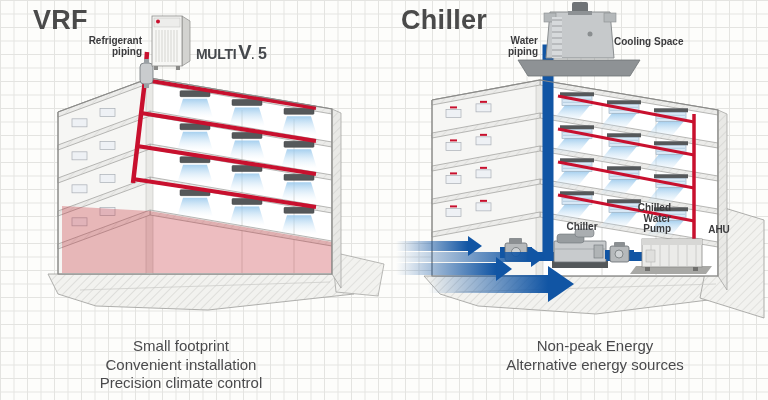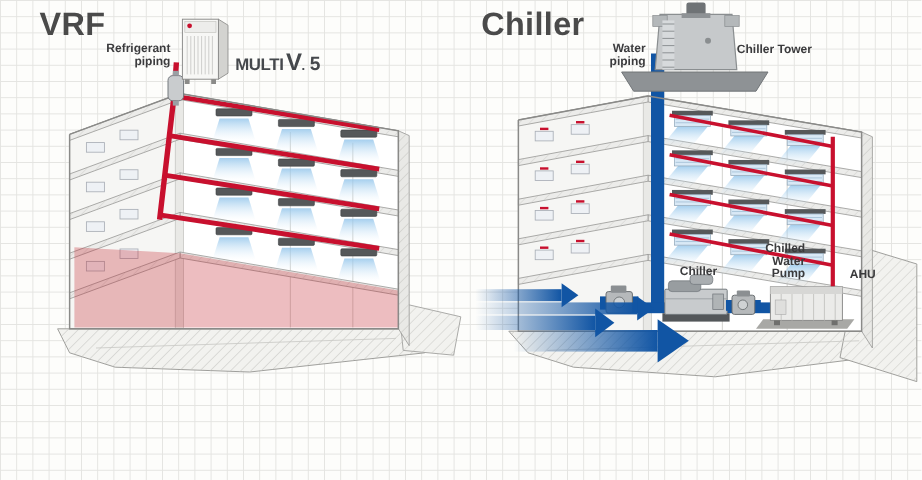--- a/index.html
+++ b/index.html
@@ -385,25 +385,32 @@
         </g>
     </g>
   </svg>
 
   <div class="title" style="left:33px;top:5px;">VRF</div>
   <div class="lbl tr" style="left:56px;top:36px;width:86px;">Refrigerant
 piping</div>
   <div class="mv" style="left:196px;top:41px;">
     <span class="p1">MULTI</span><span class="p2">V</span><span class="p3">.</span><span class="p4">5</span>
   </div>
+  <div class="feat" style="left:58px;top:337px;width:246px;">
+    <div>Small footprint</div>
+    <div>Convenient installation</div>
+    <div>Precision climate control</div>
+  </div>
 
   <div class="title" style="left:401px;top:5px;">Chiller</div>
   <div class="lbl tr" style="left:462px;top:36px;width:76px;">Water
 piping</div>
-  <div class="lbl" style="left:614px;top:37px;">Chiller Tower</div>
+  <div class="lbl" style="left:614px;top:37px;">Cooling Space</div>
   <div class="lbl tc" style="left:552px;top:222px;width:60px;">Chiller</div>
   <div class="lbl" style="left:617px;top:203px;width:54px;text-align:right;">Chilled
 Water
 Pump</div>
   <div class="lbl tc" style="left:696px;top:225px;width:46px;">AHU</div>
   <div class="feat" style="left:470px;top:337px;width:250px;">
+    <div>Non-peak Energy</div>
+    <div>Alternative energy sources</div>
   </div>
 </div>
 
 </body></html>

